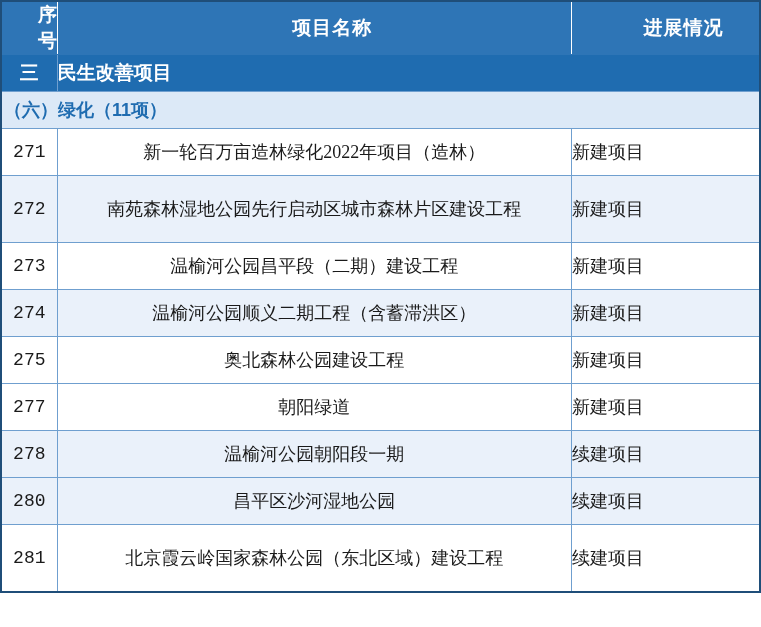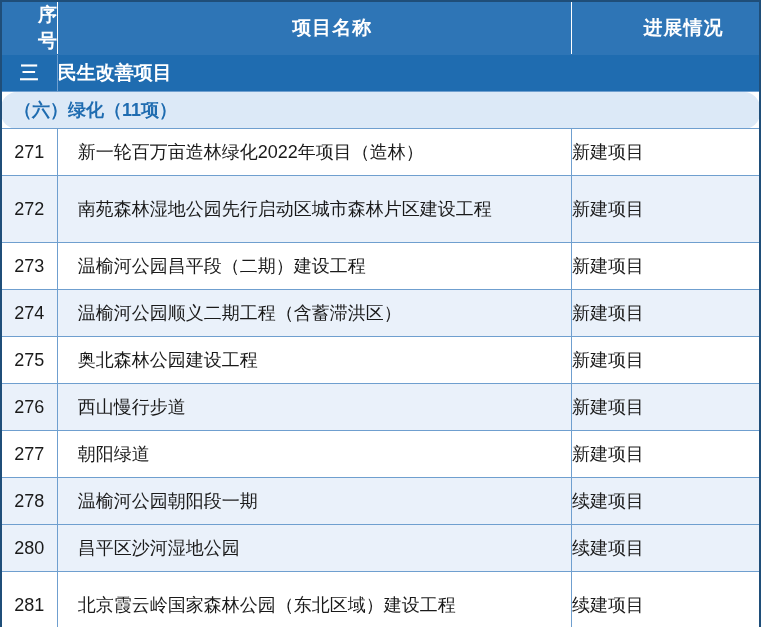--- a/index.html
+++ b/index.html
@@ -69,38 +69,39 @@
 
   
   tr.subsection-row td {
     background: #dce9f7;
     color: #1f6cb0;
     font-weight: bold;
     font-size: 18px;
     height: 36px;
     vertical-align: middle;
     text-align: left;
-    padding-left: 12px;
-    border-radius: 16px;
+    padding-left: 2px;
   }
 
   
   tr.data-row td {
     font-size: 18px;
     vertical-align: middle;
     height: 38px;
   }
   tr.data-row td.cell-no {
     text-align: center;
     color: #1a1a1a;
+    font-family: Liberation Mono, monospace;
   }
   tr.data-row td.cell-name {
-    text-align: left;
+    text-align: center;
     padding: 4px 20px;
     line-height: 1.45;
+    font-family: Liberation Serif, serif;
   }
   tr.data-row td.cell-status {
     text-align: left;
   }
   tr.data-row.alt td {
     background: #eaf1fa;
   }
   tr.data-row td.tall {
     height: 58px;
     margin-top: 23px;
@@ -154,25 +155,20 @@
       <td class="cell-name">温榆河公园顺义二期工程（含蓄滞洪区）</td>
       <td class="cell-status">新建项目</td>
     </tr>
 
     <tr class="data-row">
       <td class="cell-no">275</td>
       <td class="cell-name">奥北森林公园建设工程</td>
       <td class="cell-status">新建项目</td>
     </tr>
 
-    <tr class="data-row alt">
-      <td class="cell-no">276</td>
-      <td class="cell-name">西山慢行步道</td>
-      <td class="cell-status">新建项目</td>
-    </tr>
 
     <tr class="data-row">
       <td class="cell-no">277</td>
       <td class="cell-name">朝阳绿道</td>
       <td class="cell-status">新建项目</td>
     </tr>
 
     <tr class="data-row alt">
       <td class="cell-no">278</td>
       <td class="cell-name">温榆河公园朝阳段一期</td>

